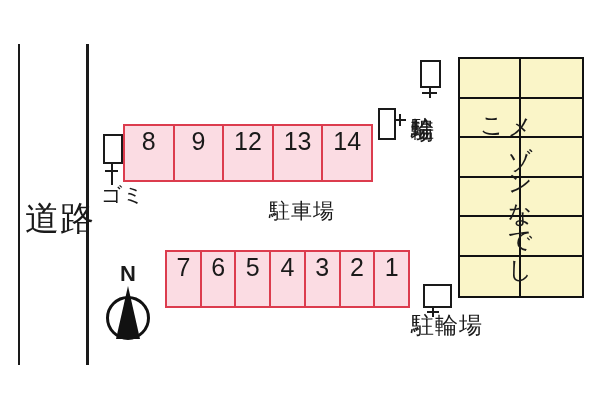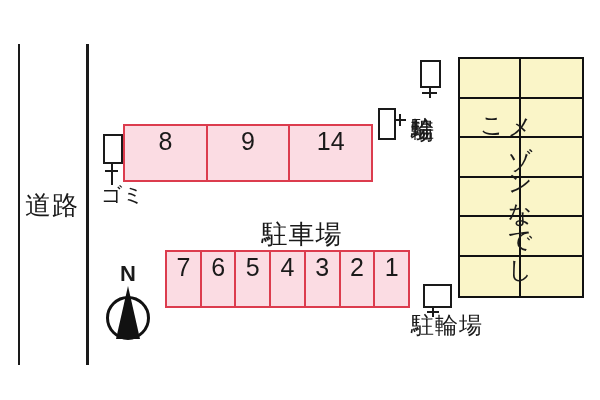--- a/index.html
+++ b/index.html
@@ -4,32 +4,32 @@
 <style>
   html,body{margin:0;padding:0;background:#fff;}
   .canvas{
     position:relative;width:600px;height:400px;background:#fff;overflow:hidden;
     font-family:"Liberation Sans","DejaVu Sans",sans-serif;color:#1a1a1a;
   }
   
   .road-line{position:absolute;top:44px;height:321px;background:#1a1a1a;}
   .road-line.thin{left:18px;width:2px;}
   .road-line.thick{left:86px;width:3px;}
-  .road-label{position:absolute;left:25px;top:188px;width:56px;text-align:left;
-    font-size:26px;letter-spacing:1px;white-space:nowrap;}
+  .road-label{position:absolute;left:25px;top:196px;width:56px;text-align:left;
+    font-size:34px;letter-spacing:1px;white-space:nowrap;}
   
   .stall-row{position:absolute;display:flex;background:#fbdce3;
     border:2px solid #dc3c4e;box-sizing:border-box;}
   .stall-row.top{left:123px;top:124px;width:250px;height:58px;}
   .stall-row.bottom{left:165px;top:250px;width:245px;height:58px;}
   .stall{flex:1;border-right:2px solid #dc3c4e;text-align:center;
     font-size:25px;line-height:1.05;padding-top:2px;}
   .stall:last-child{border-right:none;}
   .parking-area-label{position:absolute;left:250px;top:197px;width:104px;text-align:center;
-    font-size:26px;letter-spacing:1px;white-space:nowrap;margin-top:20px;}
+    font-size:21px;letter-spacing:1px;white-space:nowrap;}
   
   .small-box{position:absolute;background:#fff;border:2px solid #1a1a1a;box-sizing:border-box;}
   .leader{position:absolute;background:#1a1a1a;}
   
   .garbage-label{position:absolute;left:96px;top:184px;width:48px;text-align:right;
     font-size:21px;line-height:22px;}
   .garbage-label span{display:block;white-space:nowrap;}
   
   .vtext{writing-mode:vertical-rl;text-orientation:upright;}
   .bike-label-top{position:absolute;left:410px;top:98px;height:90px;
@@ -62,20 +62,22 @@
   <div class="small-box" style="left:103px;top:134px;width:20px;height:30px;"></div>
   <div class="leader" style="left:111px;top:163px;width:2px;height:22px;"></div>
   <div class="leader" style="left:105px;top:170px;width:13px;height:2px;"></div>
   <div class="garbage-label">
     <span>ゴミ</span>
   </div>
 
   <div class="stall-row top">
     <div class="stall">8</div>
     <div class="stall">9</div>
+    <div class="stall">12</div>
+    <div class="stall">13</div>
     <div class="stall">14</div>
   </div>
 
   <div class="parking-area-label">駐車場</div>
 
   <div class="stall-row bottom">
     <div class="stall">7</div>
     <div class="stall">6</div>
     <div class="stall">5</div>
     <div class="stall">4</div>

